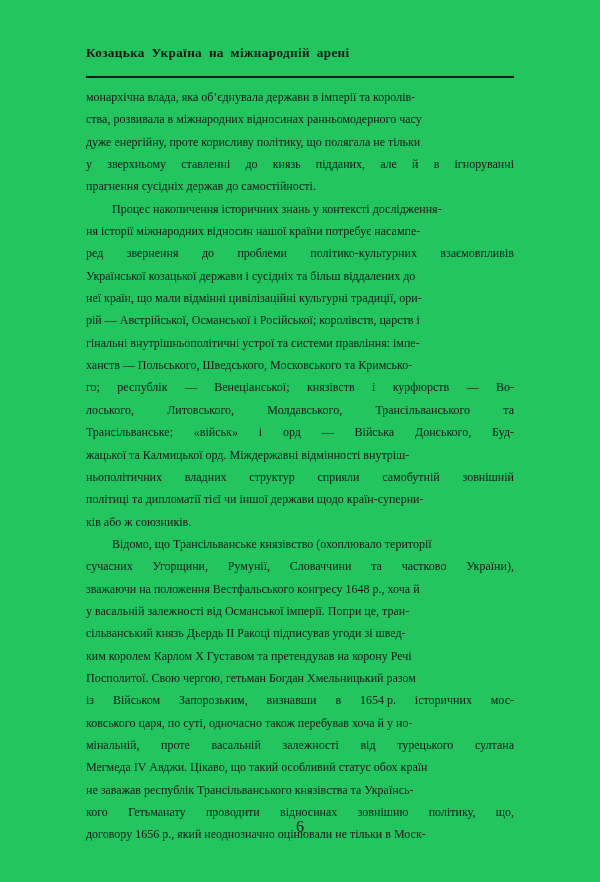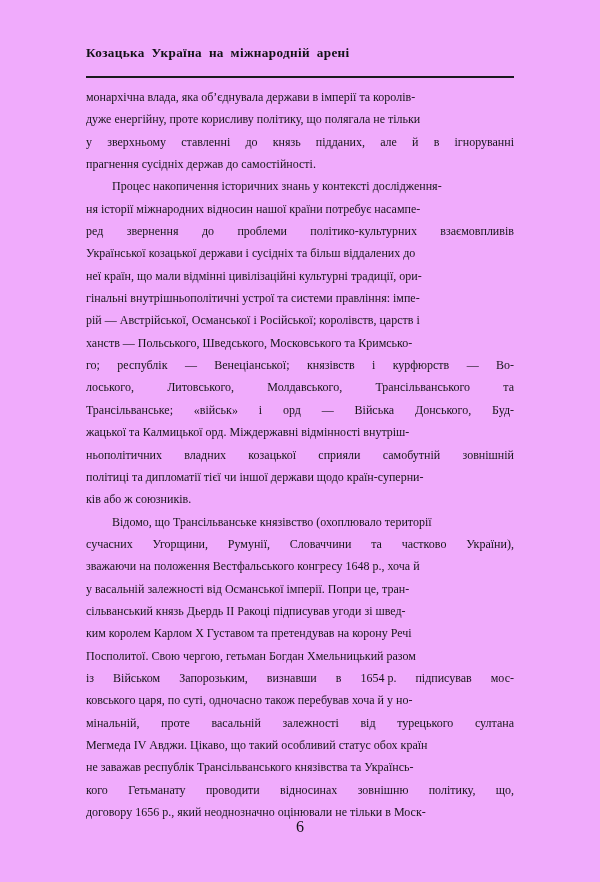--- a/index.html
+++ b/index.html
@@ -13,21 +13,21 @@
     overflow: hidden;
     font-family: "Liberation Serif", "DejaVu Serif", serif;
     color: #16161a;
     -webkit-font-smoothing: antialiased;
   }
 
   .page {
     position: relative;
     width: 600px;
     height: 882px;
-    background: #f0abfc;
+    background: #22c55e;
     box-sizing: border-box;
   }
 
   
   .running-head {
     position: absolute;
     left: 86px;
     top: 46px;
     width: 428px;
   }
@@ -108,20 +108,21 @@
 
   <div class="running-head">
     <div class="running-head-title">Козацька Україна на міжнародній арені</div>
   </div>
 
   <div class="head-rule"></div>
 
   <div class="textblock">
       <p class="para">
         <span class="line">монархічна влада, яка об’єднувала держави в імперії та королів-</span>
+        <span class="line">ства, розвивала в міжнародних відносинах ранньомодерного часу</span>
         <span class="line">дуже енергійну, проте корисливу політику, що полягала не тільки</span>
         <span class="line j">
           <span>у</span>
           <span>зверхньому</span>
           <span>ставленні</span>
           <span>до</span>
           <span>князь</span>
           <span>підданих,</span>
           <span>але</span>
           <span>й</span>
@@ -136,22 +137,22 @@
         <span class="line j">
           <span>ред</span>
           <span>звернення</span>
           <span>до</span>
           <span>проблеми</span>
           <span>політико-культурних</span>
           <span>взаємовпливів</span>
         </span>
         <span class="line">Української козацької держави і сусідніх та більш віддалених до</span>
         <span class="line">неї країн, що мали відмінні цивілізаційні культурні традиції, ори-</span>
+        <span class="line">рій — Австрійської, Османської і Російської; королівств, царств і</span>
         <span class="line">гінальні внутрішньополітичні устрої та системи правління: імпе-</span>
-        <span class="line">рій — Австрійської, Османської і Російської; королівств, царств і</span>
         <span class="line">ханств — Польського, Шведського, Московського та Кримсько-</span>
         <span class="line j">
           <span>го;</span>
           <span>республік</span>
           <span>—</span>
           <span>Венеціанської;</span>
           <span>князівств</span>
           <span>і</span>
           <span>курфюрств</span>
           <span>—</span>
@@ -171,21 +172,21 @@
           <span>орд</span>
           <span>—</span>
           <span>Війська</span>
           <span>Донського,</span>
           <span>Буд-</span>
         </span>
         <span class="line">жацької та Калмицької орд. Міждержавні відмінності внутріш-</span>
         <span class="line j">
           <span>ньополітичних</span>
           <span>владних</span>
-          <span>козацької</span>
+          <span>структур</span>
           <span>сприяли</span>
           <span>самобутній</span>
           <span>зовнішній</span>
         </span>
         <span class="line">політиці та дипломатії тієї чи іншої держави щодо країн-суперни-</span>
         <span class="line">ків або ж союзників.</span>
       </p>
       <p class="para">
         <span class="line indent-first">Відомо, що Трансільванське князівство (охоплювало території</span>
         <span class="line j">
@@ -202,21 +203,21 @@
         <span class="line">сільванський князь Дьердь II Ракоці підписував угоди зі швед-</span>
         <span class="line">ким королем Карлом X Густавом та претендував на корону Речі</span>
         <span class="line">Посполитої. Свою чергою, гетьман Богдан Хмельницький разом</span>
         <span class="line j">
           <span>із</span>
           <span>Військом</span>
           <span>Запорозьким,</span>
           <span>визнавши</span>
           <span>в</span>
           <span>1654 р.</span>
-          <span>підписував</span>
+          <span>історичних</span>
           <span>мос-</span>
         </span>
         <span class="line">ковського царя, по суті, одночасно також перебував хоча й у но-</span>
         <span class="line j">
           <span>мінальній,</span>
           <span>проте</span>
           <span>васальній</span>
           <span>залежності</span>
           <span>від</span>
           <span>турецького</span>

